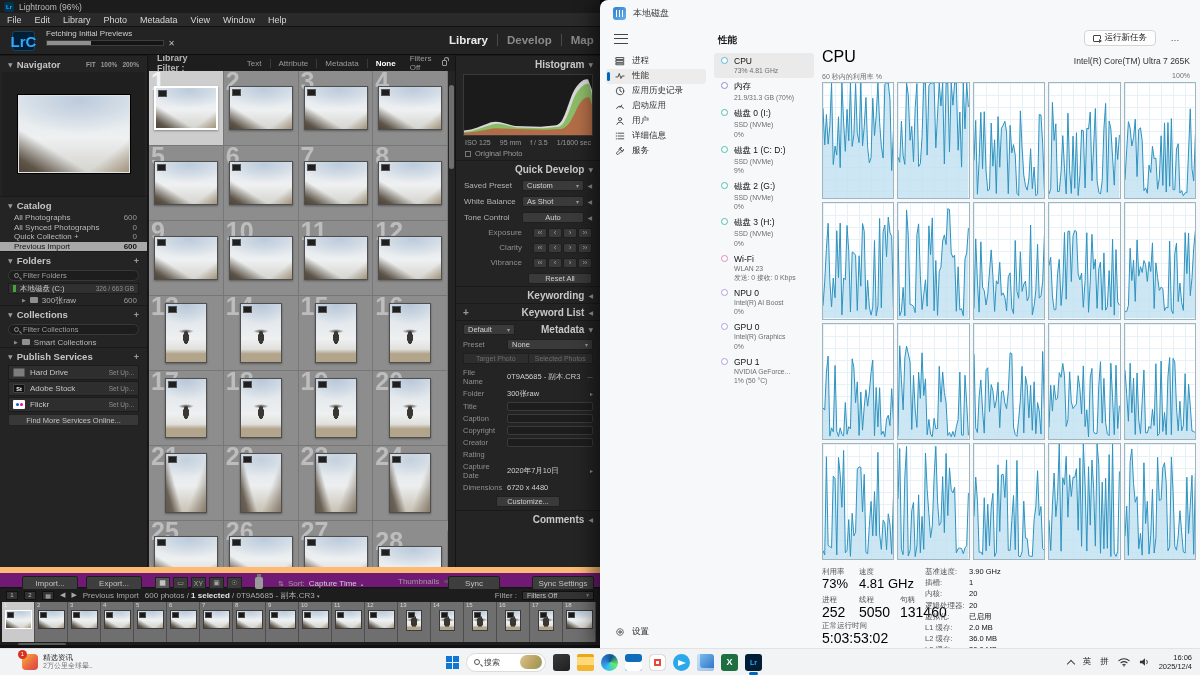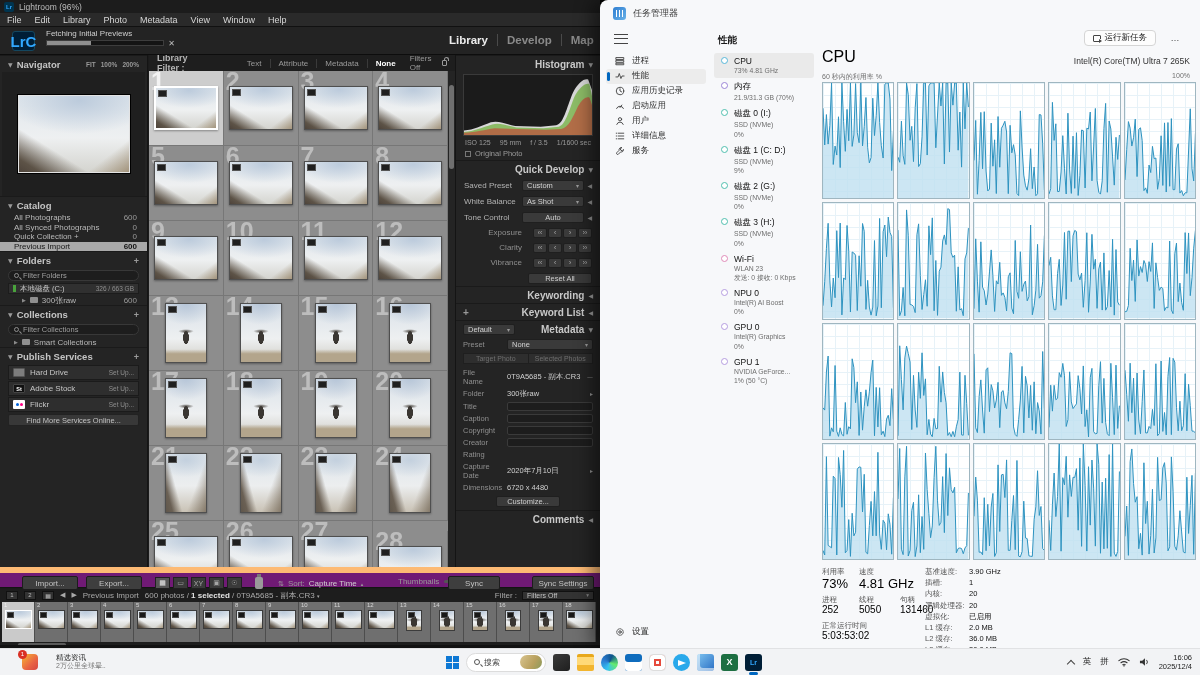--- a/index.html
+++ b/index.html
@@ -187,29 +187,29 @@
   .cpu-title{font-size:16px;color:#000}
   .cpu-sub{font-size:8.5px;color:#333}
   .cpu-labels{position:absolute;left:6px;right:10px;top:46px;display:flex;justify-content:space-between;font-size:7px;color:#707070}
   #tm-cores{position:absolute;left:6px;top:56px;width:374px;height:478px;display:grid;grid-template-columns:repeat(5,1fr);grid-template-rows:repeat(4,1fr);gap:3px}
   .core{position:relative;background:#fff;border:1px solid #9fb6c0;overflow:hidden;
     background-image:repeating-linear-gradient(to right,#e7f2f8 0 1px,transparent 1px 12px),repeating-linear-gradient(to bottom,#e7f2f8 0 1px,transparent 1px 12px)}
   .core svg{position:absolute;inset:0;width:100%;height:100%}
   .cpu-stats{position:absolute;left:6px;right:6px;top:538px;height:84px;font-size:7.5px;color:#555}
   .sl{position:absolute;white-space:nowrap}
   .bigv{font-size:13px;color:#000}
-  .midv{font-size:10px;color:#000}
+  .midv{font-size:14px;color:#000}
   .sr-row{display:flex;margin-bottom:1.2px}
   .sr-row .l{width:44px;color:#555;flex:none}
   .sr-row .v{color:#111}
   #tm-statsright{position:absolute;left:103px;top:3px;width:130px}
 
   
   #taskbar{position:absolute;left:0;right:0;bottom:0;height:27px;background:#f2f3f5;border-top:1px solid #e1e2e4;display:flex;align-items:center}
-  .tb-widget{position:absolute;left:22px;display:flex;align-items:center;gap:18px}
+  .tb-widget{position:absolute;left:22px;display:flex;align-items:center;gap:5px}
   .w-ico{position:relative;width:16px;height:16px;border-radius:4px;background:linear-gradient(135deg,#f7b733,#e96443 60%,#d64541)}
   .w-badge{position:absolute;left:-4px;top:-4px;min-width:9px;height:9px;border-radius:5px;background:#d93025;color:#fff;font-size:6px;display:flex;align-items:center;justify-content:center;padding:0 1px}
   .w-txt .t1{font-size:7.5px;color:#222;line-height:1.2}
   .w-txt .t2{font-size:7px;color:#777;line-height:1.2}
   .tb-center{position:absolute;left:446px;display:flex;align-items:center;gap:7px}
   .win-logo{width:13px;height:13px;display:grid;grid-template-columns:6px 6px;grid-template-rows:6px 6px;gap:1px}
   .win-logo i{background:#0e78d4}
   .searchpill{width:80px;height:19px;background:#fff;border:1px solid #dcdcdc;border-radius:10px;display:flex;align-items:center;gap:4px;padding:0 3px 0 7px}
   .s-mag{width:6px;height:6px;border:1.2px solid #555;border-radius:50%;position:relative;flex:none}
   .s-mag::after{content:"";position:absolute;left:5px;top:5px;width:3px;height:1.2px;background:#555;transform:rotate(45deg)}
@@ -855,21 +855,21 @@
           </div>
         </div>
       </div>
     <div class="film-scroll"></div>
     <div class="lr-bottom"></div>
   </section>
 
   <section id="tm">
     <div class="tm-titlebar">
       <span class="tm-appico"></span>
-      <span>任务管理器</span>
+      <span>本地磁盘</span>
     </div>
     <div class="tm-nav">
       <div class="tm-burger"></div>
       <div id="tm-navitems">
           <div class="tm-item">
       <svg class="nico" viewBox="0 0 16 16">
               <rect x="2" y="2.5" width="12" height="3"></rect>
               <rect x="2" y="7" width="12" height="3"></rect>
               <rect x="2" y="11.5" width="12" height="2.5"></rect>
             </svg>

